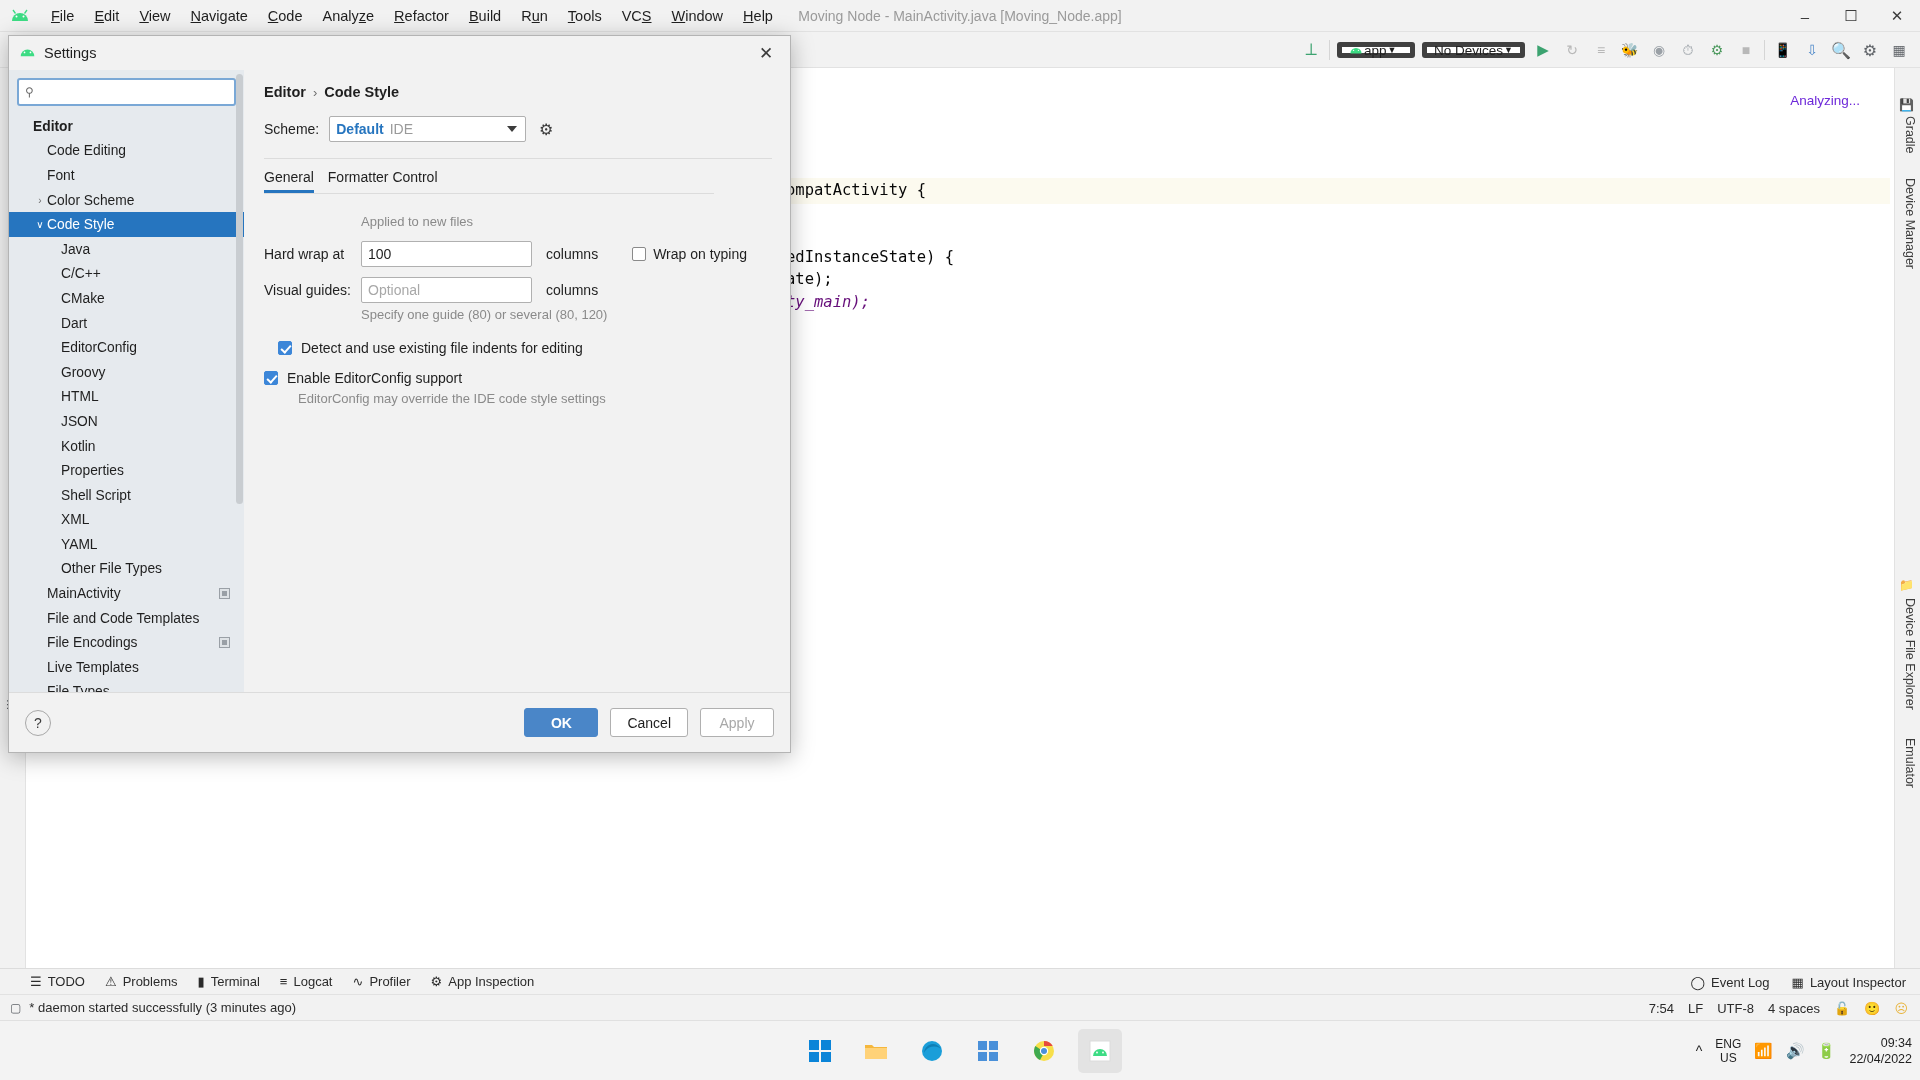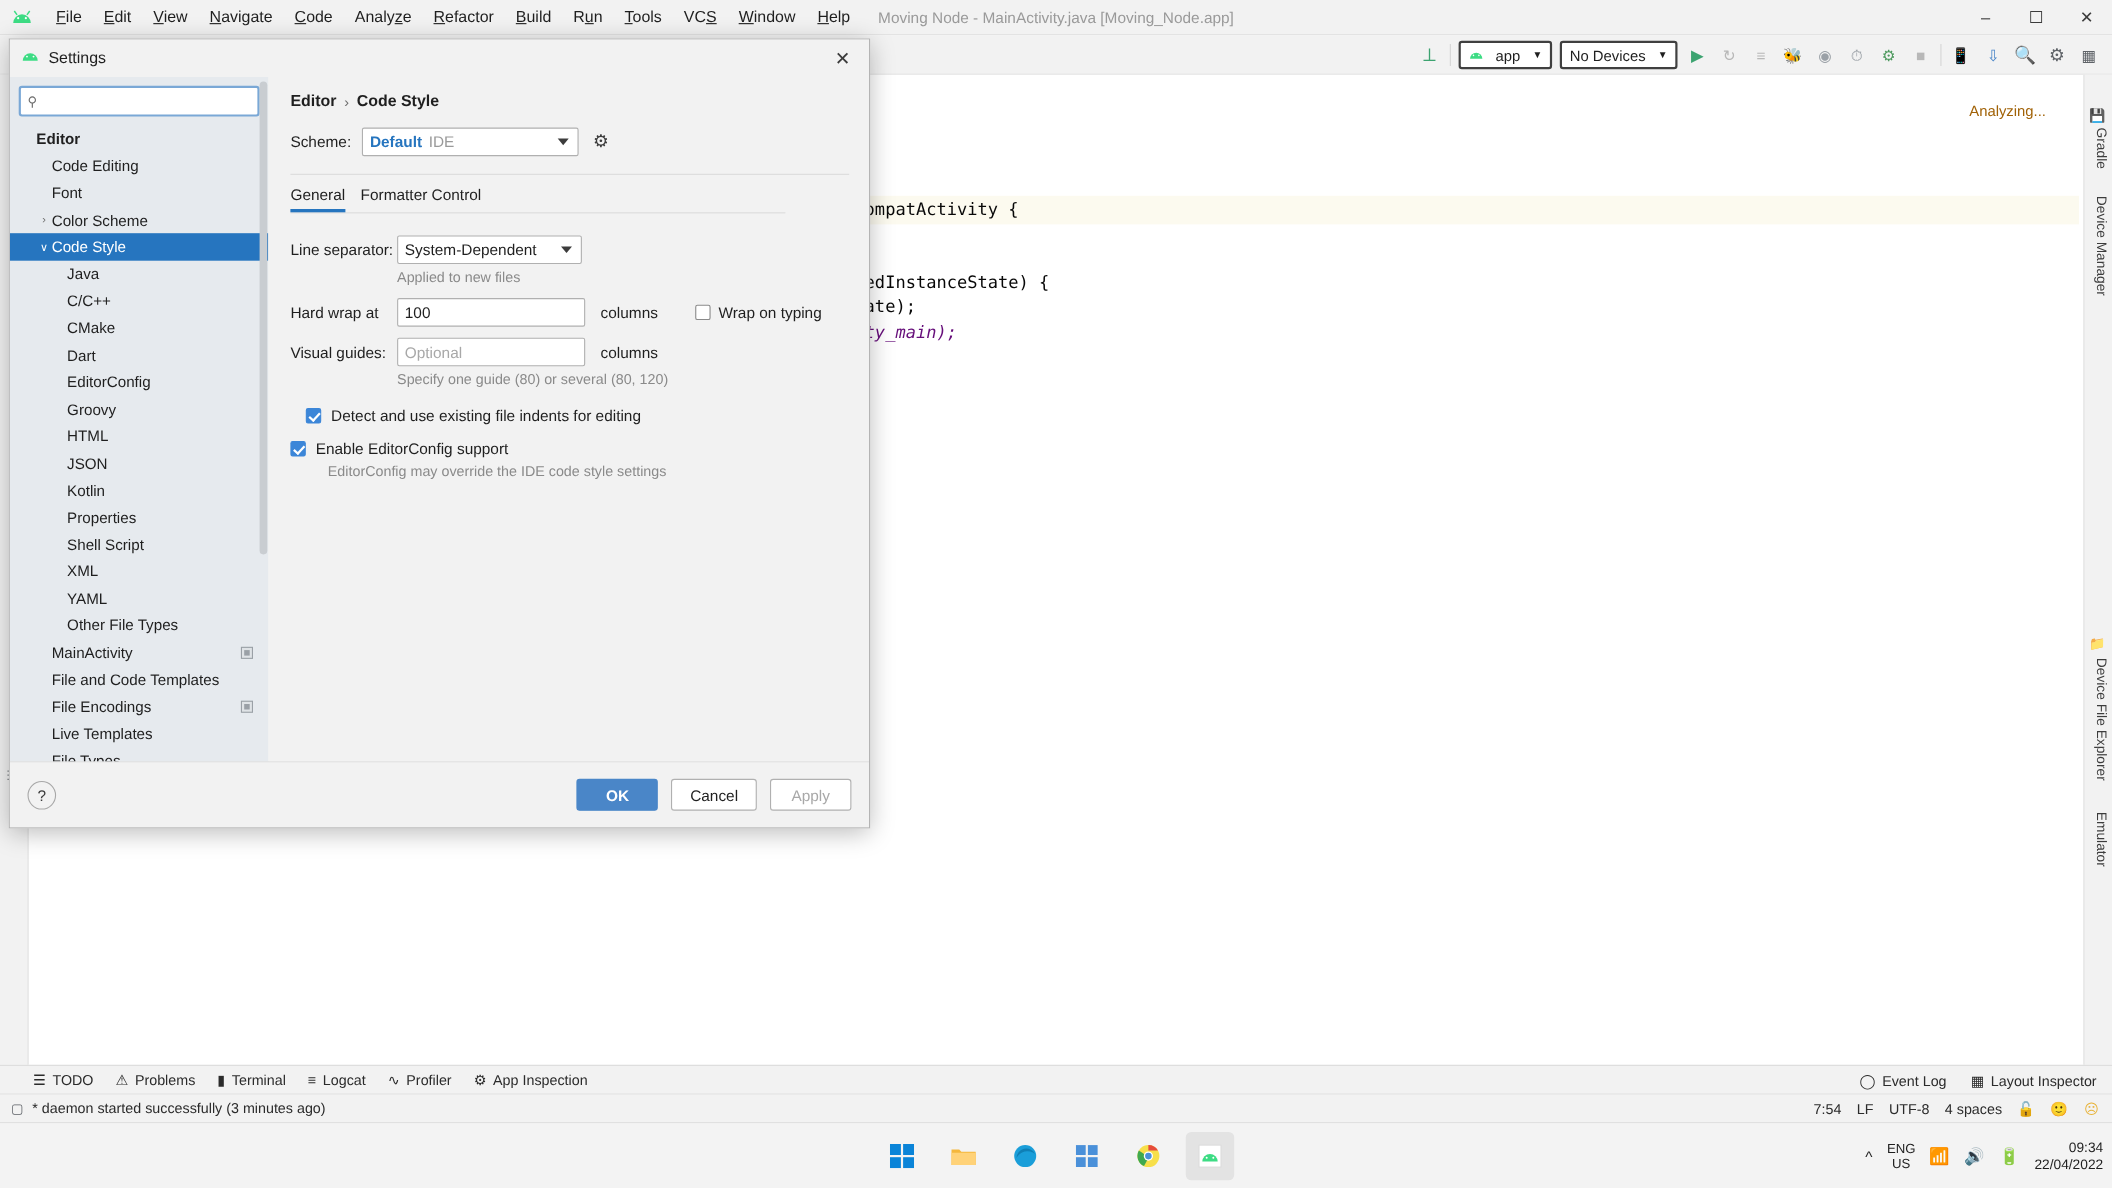--- a/index.html
+++ b/index.html
@@ -38,30 +38,30 @@
   .ide-toolbar {
     position: absolute; top: 32px; left: 0; width: 1920px; height: 36px;
     background: #f2f2f2; border-bottom: 1px solid #e2e2e2;
   }
   .tb-right {
     position: absolute; right: 10px; top: 0; height: 36px;
     display: flex; align-items: center; gap: 7px;
   }
   .tb-ico { width: 22px; height: 22px; display: flex; align-items: center; justify-content: center; font-size: 14px; color: #5f6368; }
   .tb-combo {
-    height: 26px; min-width: 78px; background: #fff; border: 2px solid #404040; border-radius: 3px;
-    display: flex; align-items: center; gap: 11px; padding: 0 7px; font-size: 13.5px; color: #1f1f1f;
+    height: 16px; min-width: 78px; background: #fff; border: 5px solid #404040; border-radius: 3px;
+    display: flex; align-items: center; gap: 1px; padding: 0 7px; font-size: 13.5px; color: #1f1f1f;
   }
   .tb-sep { width: 1px; height: 20px; background: #d5d5d5; }
 
   .editor-area {
     position: absolute; top: 68px; left: 0; width: 1920px; height: 900px; background: #ffffff;
   }
   .analyzing {
-    position: absolute; right: 60px; top: 25px; font-size: 13.5px; color: #a16207;
+    position: absolute; right: 60px; top: 25px; font-size: 13.5px; color: #6d28d9;
   }
   .code-line {
     position: absolute; font-family: "DejaVu Sans Mono", monospace; font-size: 15.5px;
     white-space: pre; color: #080808;
   }
   .hl-line {
     position: absolute; left: 590px; width: 1300px; height: 26px; background: #fcfaef;
   }
   .kw-purple { color: #660e7a; font-style: italic; }
 
@@ -602,27 +602,20 @@
         <div class="hr-top"></div>
 
         <div class="tabs">
           <div class="tab active">General</div>
           <div class="tab">Formatter Control</div>
         </div>
         <div class="tabs-underline"></div>
 
         <div class="form">
 
-          <div class="frow">
-            <span class="flabel">Line separator:</span>
-            <div class="combo sep-combo">
-              <span>System-Dependent</span>
-              <span class="arrow"></span>
-            </div>
-          </div>
           <div class="hint">Applied to new files</div>
 
           <div class="frow" style="margin-bottom:10px;">
             <span class="flabel">Hard wrap at</span>
             <input class="tfield" type="text" value="100" style="">
             <span class="unit">columns</span>
             <div class="cbx-inline">
               <span class="cbox"></span>
               <span class="cbx-label">Wrap on typing</span>
             </div>

